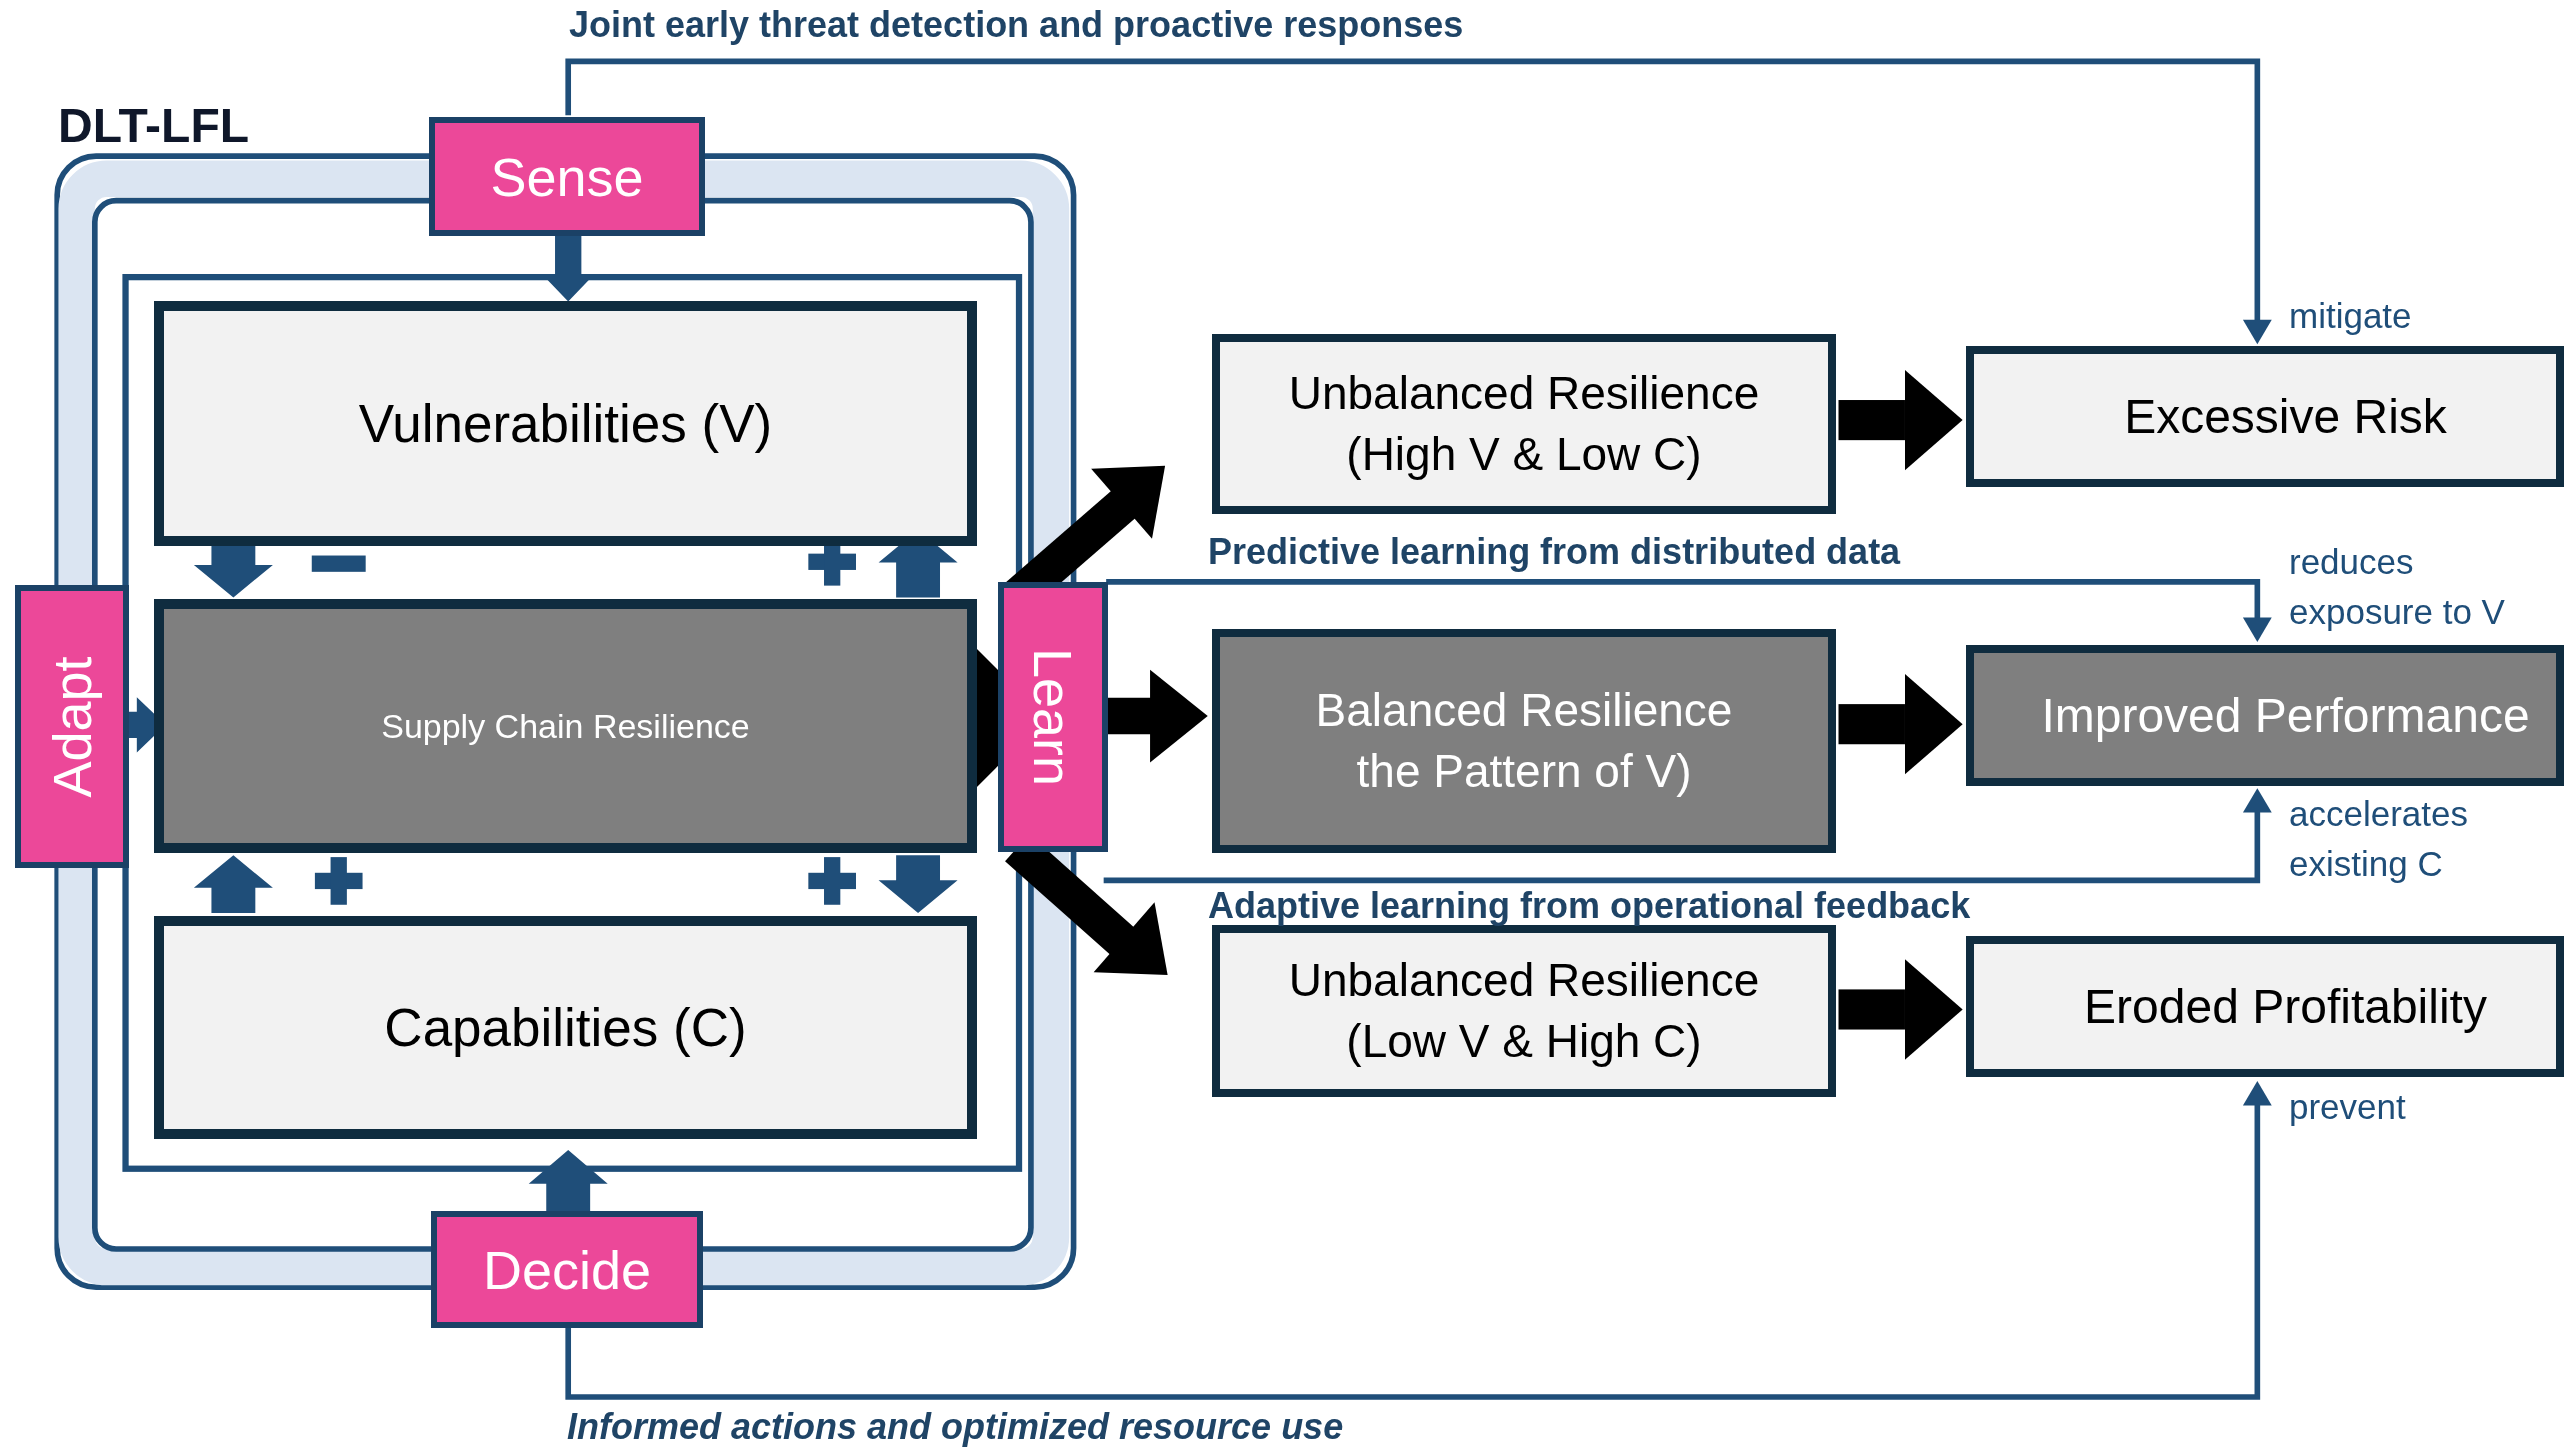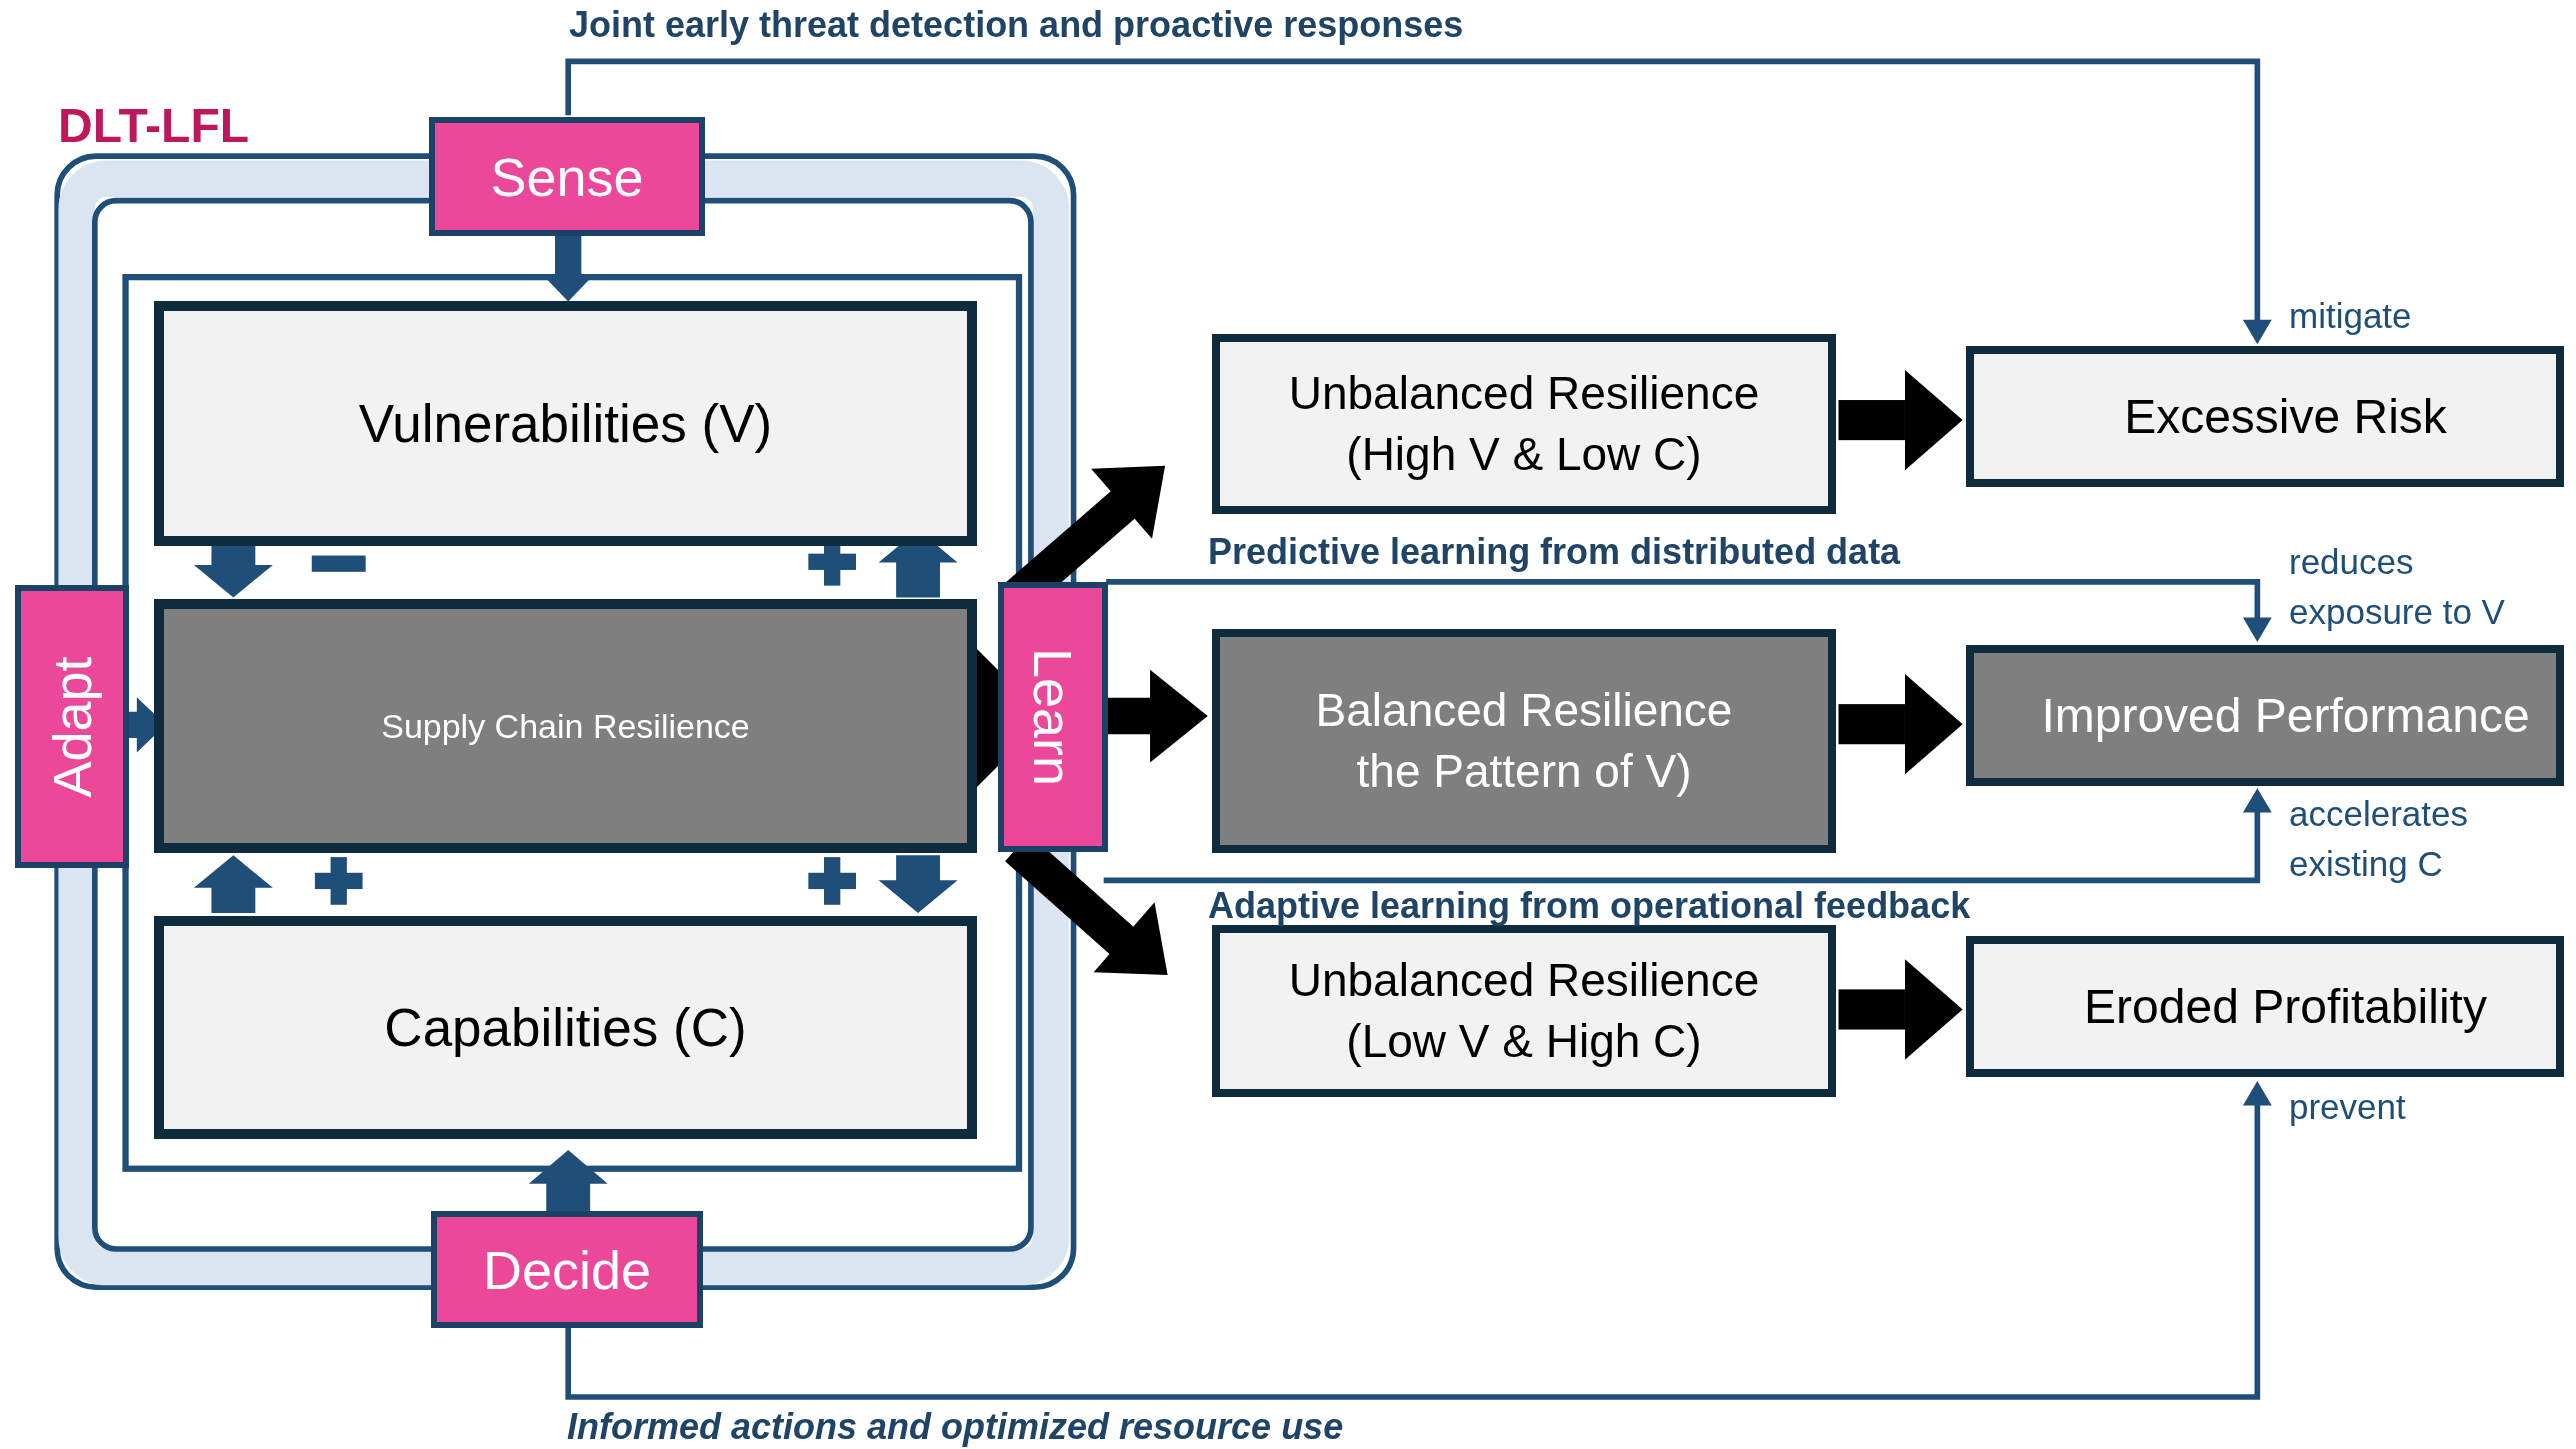--- a/index.html
+++ b/index.html
@@ -14,21 +14,21 @@
   .box{position:absolute;box-sizing:border-box;display:flex;align-items:center;justify-content:center;text-align:center;z-index:2;}
   .plain{background:#F2F2F2;border:10px solid #0F2C3F;color:#000000;font-size:53px;}
   .graybox{background:#7F7F7F;border:10px solid #0F2C3F;color:#ffffff;font-size:34px;}
   .outcome{border-width:8.8px;font-size:46px;line-height:1.32;}
   .effect{border-width:8.8px;font-size:48px;padding-left:41px;}
   .node{background:#ec4899;border:6.3px solid #1B4166;color:#ffffff;font-size:54px;z-index:3;}
   .vert-ccw span.rot{transform:rotate(-90deg);white-space:nowrap;}
   .vert-cw span.rot{transform:rotate(90deg);white-space:nowrap;}
   .flowlabel{position:absolute;color:#1F4466;font-weight:bold;font-size:36px;white-space:nowrap;z-index:4;}
   .note{position:absolute;color:#1F4E79;font-size:35px;white-space:nowrap;line-height:1.43;z-index:4;}
-  .title{position:absolute;color:#be185d;font-weight:bold;font-size:48px;white-space:nowrap;z-index:4;}
+  .title{position:absolute;color:#0f172a;font-weight:bold;font-size:48px;white-space:nowrap;z-index:4;}
   .line{display:block;}
 </style>
 </head>
 <body>
 
 <div id="canvas">
 
   <svg id="shapes" width="2576" height="1449" viewBox="0 0 4108 2311">
 
     <g>

